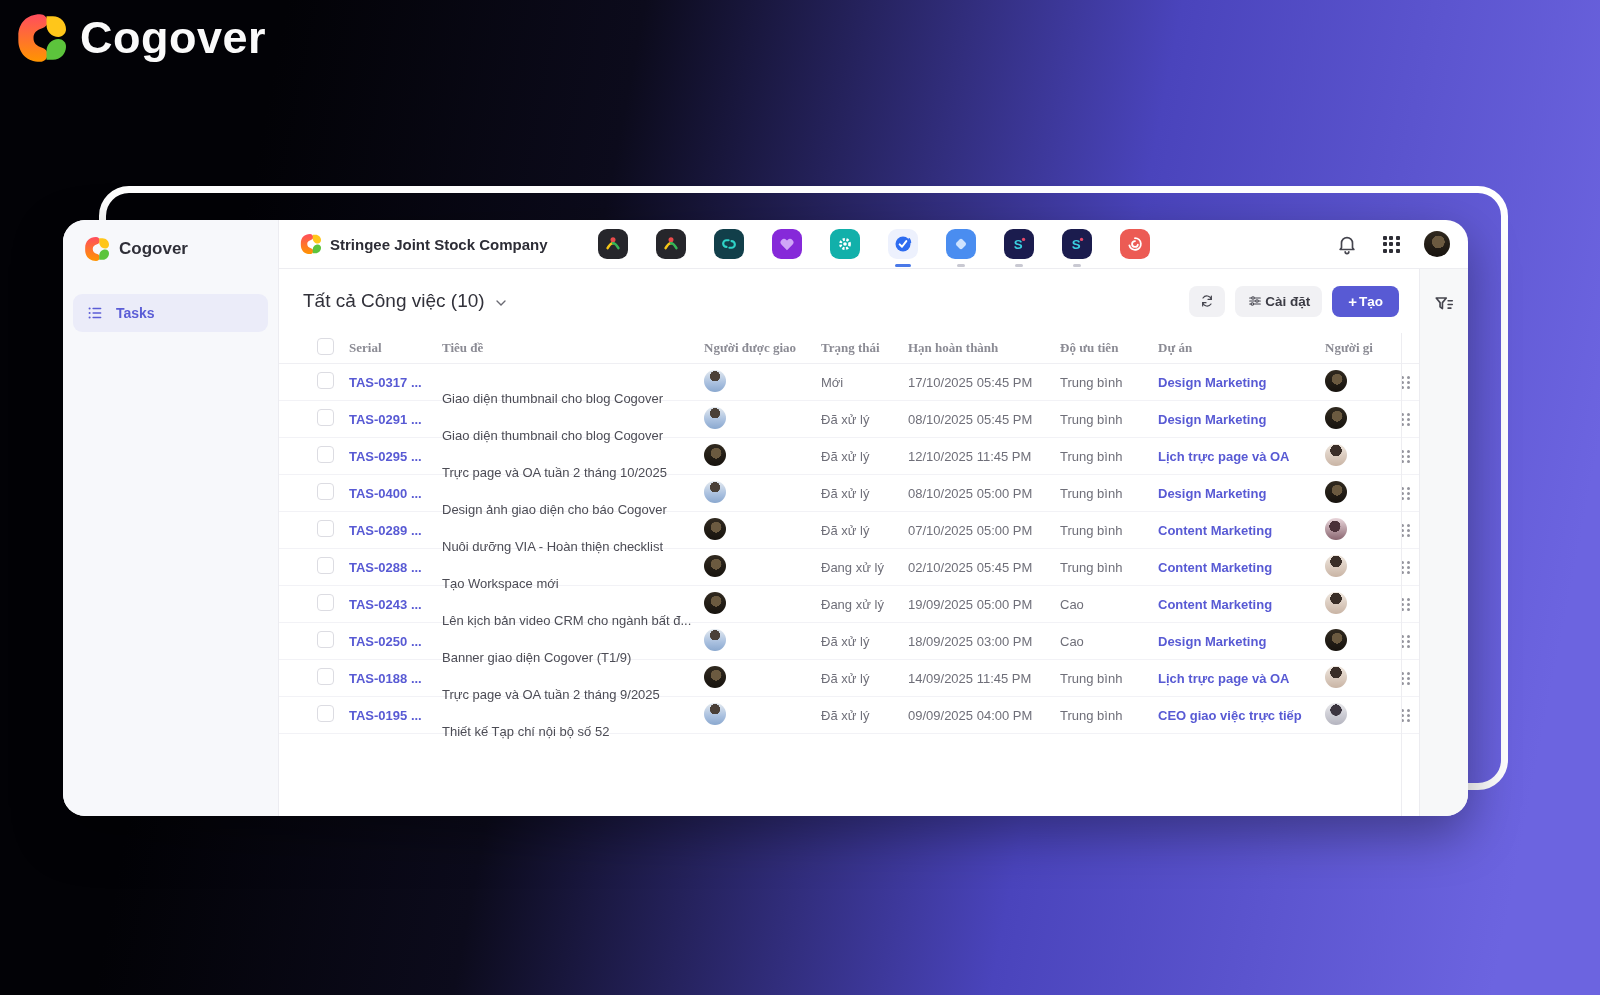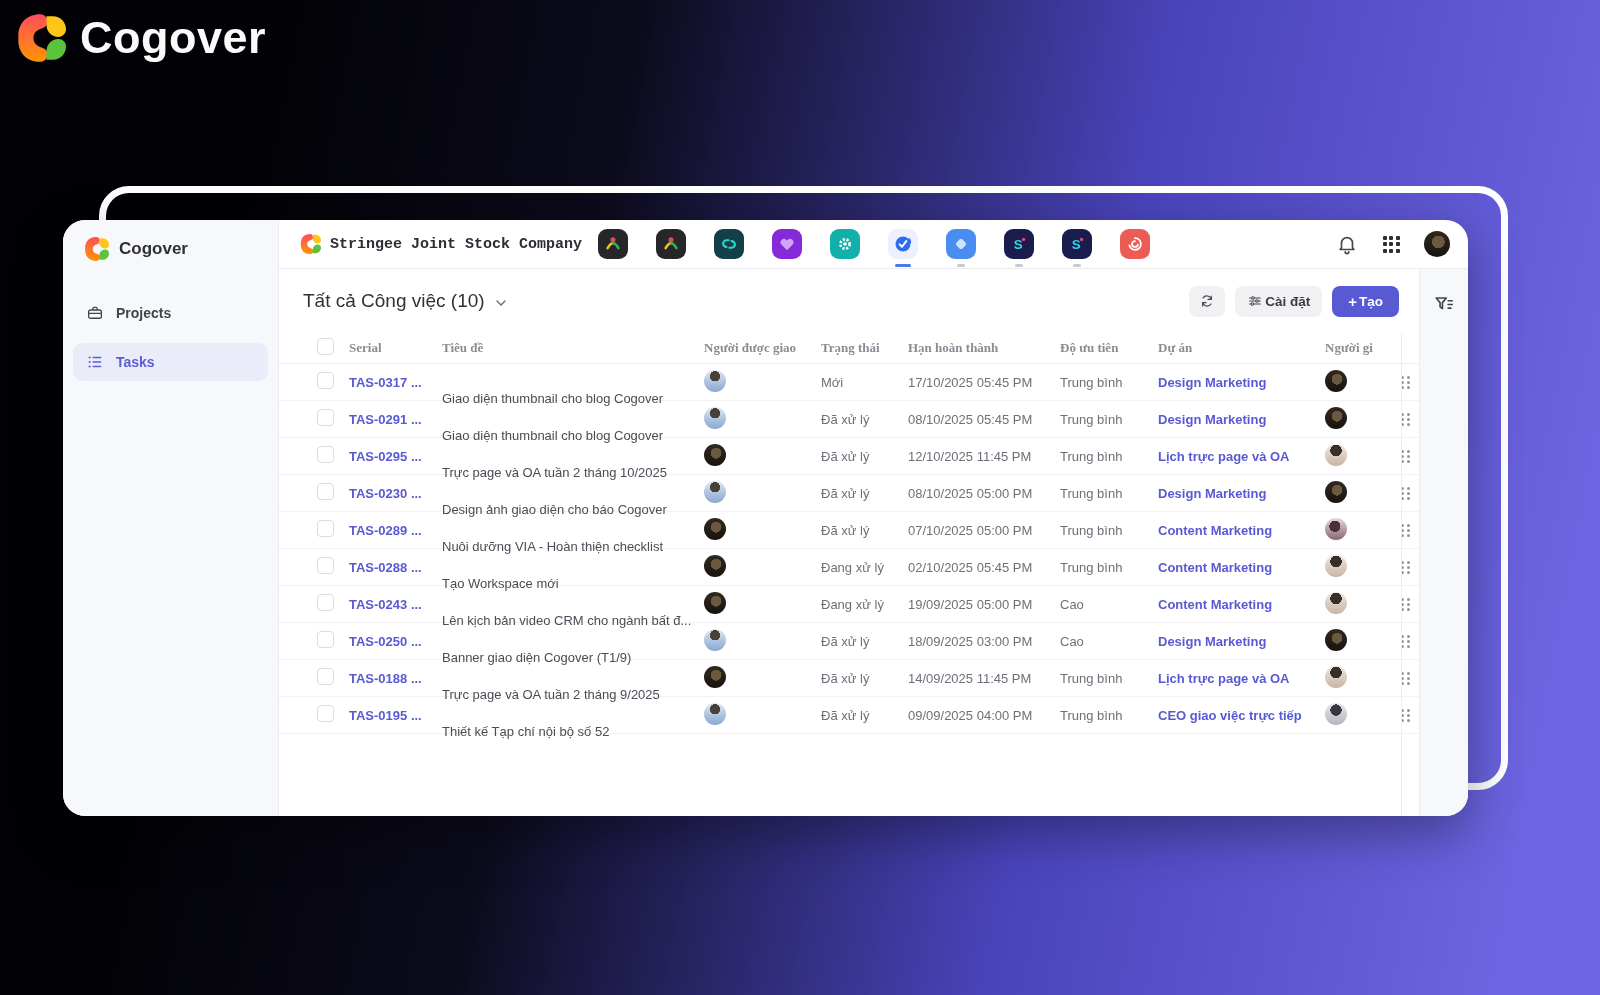--- a/index.html
+++ b/index.html
@@ -27,21 +27,21 @@
   .nav-item{height:38px;display:flex;align-items:center;gap:12px;padding:0 13px;border-radius:9px;
             font-size:14px;font-weight:600;color:#43434d;cursor:pointer;}
   .nav-item svg{width:18px;height:18px;}
   .nav-item.active{background:#ebecf9;color:#5b5dd6;}
   
   .main{flex:1;display:flex;flex-direction:column;min-width:0;}
   .topbar{height:48px;border-bottom:1px solid #ededf1;display:flex;align-items:center;
           padding:0 18px 0 20px;position:relative;flex-shrink:0;}
   .company{display:flex;align-items:center;gap:9px;}
   .company .logo{width:22px;height:22px;}
-  .company-name{font-size:15px;font-weight:700;color:#2d2d36;font-family:Liberation Mono, monospace;}
+  .company-name{font-size:15px;font-weight:700;color:#2d2d36;}
   .app-row{position:absolute;left:50%;top:50%;transform:translate(-50%,-50%);
            display:flex;gap:28px;}
   .app-icon{width:30px;height:30px;border-radius:9px;position:relative;display:flex;
             align-items:center;justify-content:center;cursor:pointer;}
   .app-icon svg{width:20px;height:20px;}
   .ind{position:absolute;bottom:-8px;left:50%;transform:translateX(-50%);height:3px;border-radius:2px;}
   .ind.active{width:16px;background:#4a79e8;}
   .ind.open{width:8px;background:#c9c9d2;}
   .top-right{margin-left:auto;display:flex;align-items:center;gap:22px;}
   .icon-btn{width:22px;height:22px;display:flex;align-items:center;justify-content:center;cursor:pointer;}
@@ -124,27 +124,20 @@
 <div class="window">
 
   <div class="sidebar">
     <div class="side-brand">
       <svg class="logo">
           <use href="#logo-g"></use>
         </svg>
       <span class="side-brand-name">Cogover</span>
     </div>
     <div class="nav">
-      <div class="nav-item">
-        <svg viewBox="0 0 24 24" fill="none" stroke="currentColor" stroke-width="1.7">
-          <rect x="3.5" y="8" width="17" height="11" rx="2.5"></rect>
-          <path d="M9 8 V6.5 a2 2 0 0 1 2-2 h2 a2 2 0 0 1 2 2 V8 M3.5 12.5 h17"></path>
-        </svg>
-        <span>Projects</span>
-      </div>
       <div class="nav-item active">
         <svg viewBox="0 0 24 24" stroke="currentColor" stroke-width="2" stroke-linecap="round">
           <path d="M9.5 6 h10 M9.5 12 h10 M9.5 18 h10"></path>
           <circle cx="4.8" cy="6" r="1.4" fill="currentColor" stroke="none"></circle>
           <circle cx="4.8" cy="12" r="1.4" fill="currentColor" stroke="none"></circle>
           <circle cx="4.8" cy="18" r="1.4" fill="currentColor" stroke="none"></circle>
         </svg>
         <span>Tasks</span>
       </div>
     </div>
@@ -356,21 +349,21 @@
                   <i></i>
                   <i></i>
                   <i></i>
                   <i></i>
                 </span>
               </div>
   </div>
 
   <div class="trow">
     <div class="cell"><span class="checkbox"></span></div>
-    <div class="cell c-serial">TAS-0230 ...</div>
+    <div class="cell c-serial">TAS-0400 ...</div>
     <div class="cell c-title">Design ảnh giao diện cho báo Cogover</div>
     <div class="cell"><span class="avatar sm av-man-blue"></span></div>
     <div class="cell c-status">Đã xử lý</div>
     <div class="cell c-due">08/10/2025 05:00 PM</div>
     <div class="cell c-priority">Trung bình</div>
     <div class="cell c-project">Design Marketing</div>
     <div class="cell"><span class="avatar sm av-man-dark"></span></div>
     <div class="cell" style="overflow:visible">
                 <span class="dots6">
                   <i></i>

